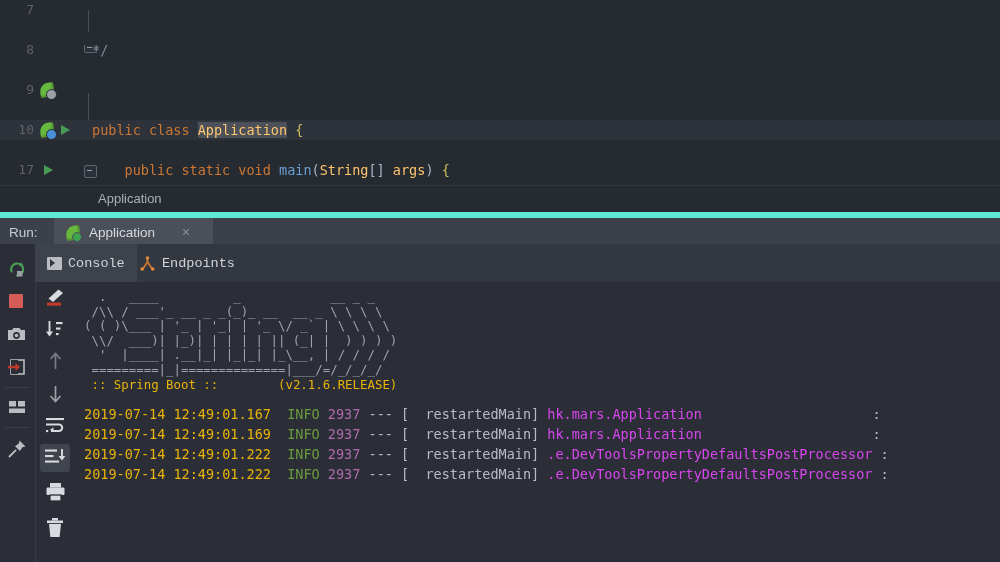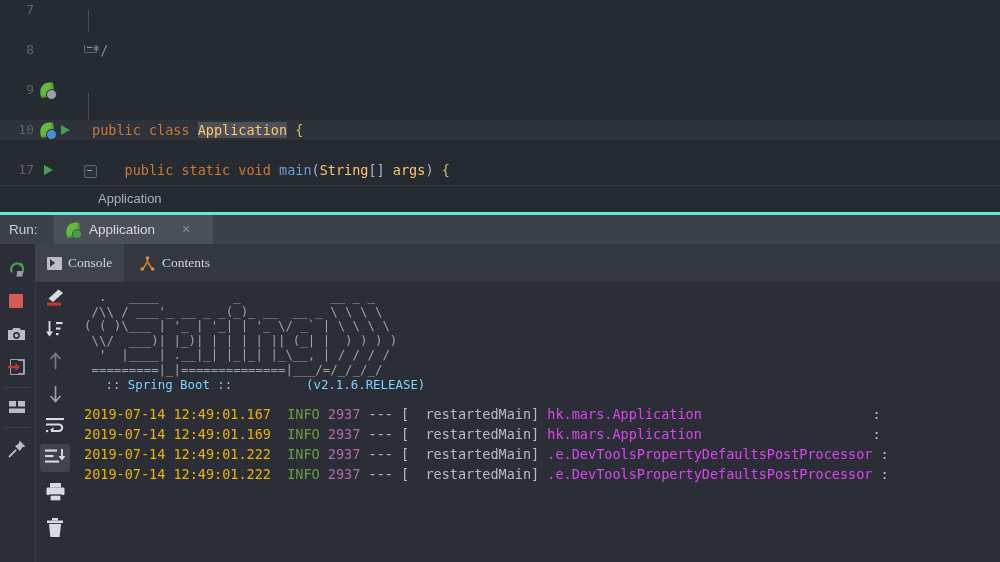--- a/index.html
+++ b/index.html
@@ -67,56 +67,56 @@
   .breadcrumb{
     position:absolute;left:0;top:185px;width:1000px;height:27px;
     background:#262a31;border-top:1px solid #32363d;
     font-family:"Liberation Sans",sans-serif;font-size:13px;color:#a9b0ba;
   }
   .breadcrumb span{position:absolute;left:98px;top:5px;}
 
   
   .runbar{
     position:absolute;left:0;top:212px;width:1000px;height:32px;
-    background:#3c4049;border-top:3px solid #5eead4;
+    background:#3c4049;border-top:6px solid #5eead4;
     font-family:"Liberation Sans",sans-serif;font-size:13.5px;color:#bbbbbb;
   }
   .runbar .lbl{position:absolute;left:9px;top:7px;color:#c9cdd3;}
   .runtab{
     position:absolute;left:54px;top:0;height:32px;width:159px;background:#4b4f58;
   }
   .runtab .bean2{position:absolute;left:12px;top:8px;width:15px;height:15px;}
   .runtab .name{position:absolute;left:35px;top:7px;color:#d6d9de;}
   .runtab .close{position:absolute;left:128px;top:6px;color:#8b9099;font-size:14px;font-family:"Liberation Sans",sans-serif;}
 
   
   .console{position:absolute;left:0;top:244px;width:1000px;height:318px;background:#2b2e36;}
 
   .lefttool{position:absolute;left:0;top:0;width:34px;height:318px;background:#2b2e36;}
   .tb2{position:absolute;left:35px;top:38px;width:39px;height:280px;background:#2b2e36;border-left:1px solid #383c44;}
 
   .tabstrip{position:absolute;left:35px;top:0;width:965px;height:38px;background:#33373f;}
-  .ctab{position:absolute;top:0;height:38px;display:flex;align-items:center;font-family:Liberation Serif, serif;font-size:13.5px;color:#d2d5da;}
+  .ctab{position:absolute;top:0;height:38px;display:flex;align-items:center;font-family:Liberation Mono, monospace;font-size:13.5px;color:#d2d5da;}
   .ctab.active{background:#3d424b;}
   .ctab .tlabel{margin-left:6px;}
 
   .term-icon{width:15px;height:13px;background:#b9bcc2;border-radius:1px;position:relative;}
   .term-icon:after{
     content:"";position:absolute;left:3px;top:2.5px;width:0;height:0;
     border-left:5px solid #33373f;border-top:4px solid transparent;border-bottom:4px solid transparent;
   }
 
   .out{
     position:absolute;left:74px;top:38px;right:0;bottom:0;
     background:#2b2e36;overflow:hidden;
     font-family:"DejaVu Sans Mono","Liberation Mono",monospace;font-size:13.5px;
   }
   .cmdline{color:#a9b7c6;background:#343842;display:inline-block;padding:1px 2px;margin:6px 0 0 10px;white-space:pre;}
   .banner{margin:8px 0 0 10px;color:#9aa3af;font-size:12.4px;line-height:14.6px;white-space:pre;letter-spacing:0px;}
-  .bannerlast{color:#7dd3fc;margin-left:14px;}
+  .bannerlast{color:#eab308;}
   .logs{margin:12px 0 0 10px;line-height:20px;white-space:pre;}
   .l-date{color:#eab308;}
   .l-info{color:#6a9b3f;}
   .l-pid{color:#b06aad;}
   .l-dash{color:#b7bcc4;}
   .l-thread{color:#b7bcc4;}
   .l-logger{color:#d946ef;}
   .l-colon{color:#b7bcc4;}
 
   
@@ -251,21 +251,21 @@
       </div>
       <div class="ctab" style="left:92px;padding:0 12px;">
         <svg width="17" height="15" viewBox="0 0 17 15">
           <path d="M8.5 1 L8.5 6" stroke="#cc7832" stroke-width="1.8"></path>
           <path d="M8.5 6 L3.5 13.5" stroke="#cc7832" stroke-width="1.8"></path>
           <path d="M8.5 6 L13.5 13.5" stroke="#cc7832" stroke-width="1.8"></path>
           <circle cx="8.5" cy="2" r="1.8" fill="#e08a3c"></circle>
           <circle cx="3.2" cy="13" r="1.8" fill="#e08a3c"></circle>
           <circle cx="13.8" cy="13" r="1.8" fill="#e08a3c"></circle>
         </svg>
-        <span class="tlabel">Contents</span>
+        <span class="tlabel">Endpoints</span>
       </div>
     </div>
 
     <div class="tb2">
 
       <div class="ic" style="left:8px;top:6px;">
         <svg width="22" height="20" viewBox="0 0 22 20">
           <path d="M14.5 1.5 L19 5 L9 14 L4.5 10.5 Z" fill="#d8dadf"></path>
           <rect x="3" y="14.5" width="14" height="3.2" fill="#c0392b"></rect>
         </svg>

